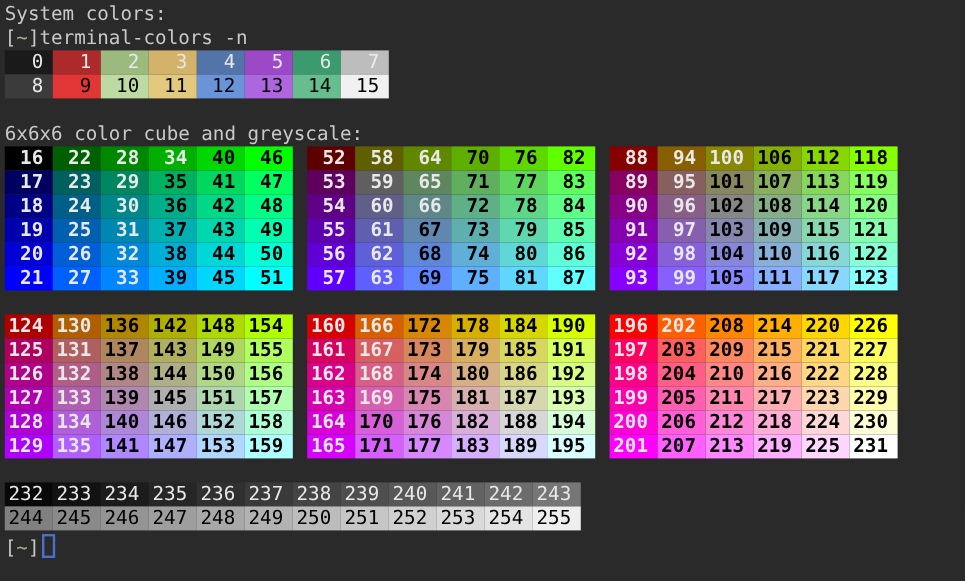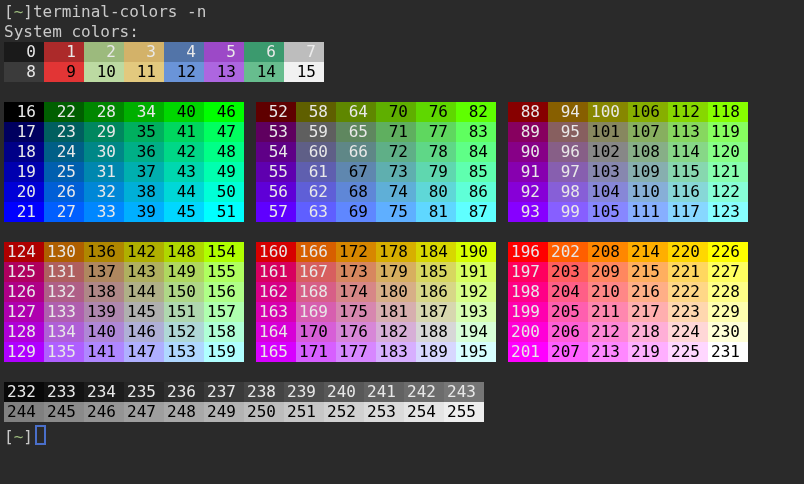--- a/index.html
+++ b/index.html
@@ -10,43 +10,44 @@
     font-size:16px;line-height:20px;color:#c9c9c9;
   }
   .term{padding:2px 0 0 4px;width:800px;}
   .line{height:20px;white-space:pre;}
   .row{height:20px;font-size:0;}
   .cell{
     display:inline-block;width:40px;height:20px;box-sizing:border-box;
     text-align:right;padding-right:8px;font-size:16px;line-height:20px;
     vertical-align:top;
   }
-  .block{display:inline-block;width:240px;vertical-align:top;margin-right:12px;}
+  .block{display:inline-block;width:240px;vertical-align:top;margin-right:12px;font-weight:bold;}
   .block:last-child{margin-right:0;}
   .block-row{height:120px;font-size:0;white-space:nowrap;}
   .prompt-line{display:flex;justify-content:space-between;height:20px;padding-right:4px;}
   .cursor{
     display:inline-block;width:11px;height:20px;box-sizing:border-box;
     border:2px solid #4a6fca;margin-left:2px;transform:translateY(3px);
   }
 </style>
 </head>
 <body style="background: rgb(42, 42, 42); color: rgb(201, 201, 201);">
 
 <div class="term">
 
+  <div class="line">System colors:</div>
+
   <div class="line"><span>[</span><span class="p-tilde" style="color: rgb(156, 186, 125);">~</span><span>]</span><span>terminal-colors -n</span></div>
-
-  <div class="line">System colors:</div>
 
   <div class="row"><span class="cell" style="background: rgb(26, 26, 26); color: rgb(232, 232, 232);">0</span><span class="cell" style="background: rgb(172, 42, 42); color: rgb(232, 232, 232);">1</span><span class="cell" style="background: rgb(156, 186, 125); color: rgb(232, 232, 232);">2</span><span class="cell" style="background: rgb(211, 178, 105); color: rgb(232, 232, 232);">3</span><span class="cell" style="background: rgb(82, 116, 168); color: rgb(232, 232, 232);">4</span><span class="cell" style="background: rgb(156, 73, 199); color: rgb(232, 232, 232);">5</span><span class="cell" style="background: rgb(59, 154, 110); color: rgb(232, 232, 232);">6</span><span class="cell" style="background: rgb(189, 189, 189); color: rgb(236, 236, 236);">7</span></div>
   <div class="row"><span class="cell" style="background: rgb(59, 59, 59); color: rgb(232, 232, 232);">8</span><span class="cell" style="background: rgb(226, 53, 53); color: rgb(0, 0, 0);">9</span><span class="cell" style="background: rgb(188, 218, 162); color: rgb(0, 0, 0);">10</span><span class="cell" style="background: rgb(227, 201, 126); color: rgb(0, 0, 0);">11</span><span class="cell" style="background: rgb(106, 148, 216); color: rgb(0, 0, 0);">12</span><span class="cell" style="background: rgb(173, 102, 224); color: rgb(0, 0, 0);">13</span><span class="cell" style="background: rgb(103, 189, 142); color: rgb(0, 0, 0);">14</span><span class="cell" style="background: rgb(241, 241, 241); color: rgb(0, 0, 0);">15</span></div>
 
   <div class="line"></div>
 
+  <div class="line">6x6x6 color cube and greyscale:</div>
 
   <div class="block-row"><div class="block"><div class="row"><span class="cell" style="background: rgb(0, 0, 0); color: rgb(232, 232, 232);">16</span><span class="cell" style="background: rgb(0, 95, 0); color: rgb(232, 232, 232);">22</span><span class="cell" style="background: rgb(0, 135, 0); color: rgb(232, 232, 232);">28</span><span class="cell" style="background: rgb(0, 175, 0); color: rgb(232, 232, 232);">34</span><span class="cell" style="background: rgb(0, 215, 0); color: rgb(0, 0, 0);">40</span><span class="cell" style="background: rgb(0, 255, 0); color: rgb(0, 0, 0);">46</span></div><div class="row"><span class="cell" style="background: rgb(0, 0, 95); color: rgb(232, 232, 232);">17</span><span class="cell" style="background: rgb(0, 95, 95); color: rgb(232, 232, 232);">23</span><span class="cell" style="background: rgb(0, 135, 95); color: rgb(232, 232, 232);">29</span><span class="cell" style="background: rgb(0, 175, 95); color: rgb(0, 0, 0);">35</span><span class="cell" style="background: rgb(0, 215, 95); color: rgb(0, 0, 0);">41</span><span class="cell" style="background: rgb(0, 255, 95); color: rgb(0, 0, 0);">47</span></div><div class="row"><span class="cell" style="background: rgb(0, 0, 135); color: rgb(232, 232, 232);">18</span><span class="cell" style="background: rgb(0, 95, 135); color: rgb(232, 232, 232);">24</span><span class="cell" style="background: rgb(0, 135, 135); color: rgb(232, 232, 232);">30</span><span class="cell" style="background: rgb(0, 175, 135); color: rgb(0, 0, 0);">36</span><span class="cell" style="background: rgb(0, 215, 135); color: rgb(0, 0, 0);">42</span><span class="cell" style="background: rgb(0, 255, 135); color: rgb(0, 0, 0);">48</span></div><div class="row"><span class="cell" style="background: rgb(0, 0, 175); color: rgb(232, 232, 232);">19</span><span class="cell" style="background: rgb(0, 95, 175); color: rgb(232, 232, 232);">25</span><span class="cell" style="background: rgb(0, 135, 175); color: rgb(232, 232, 232);">31</span><span class="cell" style="background: rgb(0, 175, 175); color: rgb(0, 0, 0);">37</span><span class="cell" style="background: rgb(0, 215, 175); color: rgb(0, 0, 0);">43</span><span class="cell" style="background: rgb(0, 255, 175); color: rgb(0, 0, 0);">49</span></div><div class="row"><span class="cell" style="background: rgb(0, 0, 215); color: rgb(232, 232, 232);">20</span><span class="cell" style="background: rgb(0, 95, 215); color: rgb(232, 232, 232);">26</span><span class="cell" style="background: rgb(0, 135, 215); color: rgb(232, 232, 232);">32</span><span class="cell" style="background: rgb(0, 175, 215); color: rgb(0, 0, 0);">38</span><span class="cell" style="background: rgb(0, 215, 215); color: rgb(0, 0, 0);">44</span><span class="cell" style="background: rgb(0, 255, 215); color: rgb(0, 0, 0);">50</span></div><div class="row"><span class="cell" style="background: rgb(0, 0, 255); color: rgb(232, 232, 232);">21</span><span class="cell" style="background: rgb(0, 95, 255); color: rgb(232, 232, 232);">27</span><span class="cell" style="background: rgb(0, 135, 255); color: rgb(232, 232, 232);">33</span><span class="cell" style="background: rgb(0, 175, 255); color: rgb(0, 0, 0);">39</span><span class="cell" style="background: rgb(0, 215, 255); color: rgb(0, 0, 0);">45</span><span class="cell" style="background: rgb(0, 255, 255); color: rgb(0, 0, 0);">51</span></div></div><div class="block"><div class="row"><span class="cell" style="background: rgb(95, 0, 0); color: rgb(232, 232, 232);">52</span><span class="cell" style="background: rgb(95, 95, 0); color: rgb(232, 232, 232);">58</span><span class="cell" style="background: rgb(95, 135, 0); color: rgb(232, 232, 232);">64</span><span class="cell" style="background: rgb(95, 175, 0); color: rgb(0, 0, 0);">70</span><span class="cell" style="background: rgb(95, 215, 0); color: rgb(0, 0, 0);">76</span><span class="cell" style="background: rgb(95, 255, 0); color: rgb(0, 0, 0);">82</span></div><div class="row"><span class="cell" style="background: rgb(95, 0, 95); color: rgb(232, 232, 232);">53</span><span class="cell" style="background: rgb(95, 95, 95); color: rgb(232, 232, 232);">59</span><span class="cell" style="background: rgb(95, 135, 95); color: rgb(232, 232, 232);">65</span><span class="cell" style="background: rgb(95, 175, 95); color: rgb(0, 0, 0);">71</span><span class="cell" style="background: rgb(95, 215, 95); color: rgb(0, 0, 0);">77</span><span class="cell" style="background: rgb(95, 255, 95); color: rgb(0, 0, 0);">83</span></div><div class="row"><span class="cell" style="background: rgb(95, 0, 135); color: rgb(232, 232, 232);">54</span><span class="cell" style="background: rgb(95, 95, 135); color: rgb(232, 232, 232);">60</span><span class="cell" style="background: rgb(95, 135, 135); color: rgb(232, 232, 232);">66</span><span class="cell" style="background: rgb(95, 175, 135); color: rgb(0, 0, 0);">72</span><span class="cell" style="background: rgb(95, 215, 135); color: rgb(0, 0, 0);">78</span><span class="cell" style="background: rgb(95, 255, 135); color: rgb(0, 0, 0);">84</span></div><div class="row"><span class="cell" style="background: rgb(95, 0, 175); color: rgb(232, 232, 232);">55</span><span class="cell" style="background: rgb(95, 95, 175); color: rgb(232, 232, 232);">61</span><span class="cell" style="background: rgb(95, 135, 175); color: rgb(0, 0, 0);">67</span><span class="cell" style="background: rgb(95, 175, 175); color: rgb(0, 0, 0);">73</span><span class="cell" style="background: rgb(95, 215, 175); color: rgb(0, 0, 0);">79</span><span class="cell" style="background: rgb(95, 255, 175); color: rgb(0, 0, 0);">85</span></div><div class="row"><span class="cell" style="background: rgb(95, 0, 215); color: rgb(232, 232, 232);">56</span><span class="cell" style="background: rgb(95, 95, 215); color: rgb(232, 232, 232);">62</span><span class="cell" style="background: rgb(95, 135, 215); color: rgb(0, 0, 0);">68</span><span class="cell" style="background: rgb(95, 175, 215); color: rgb(0, 0, 0);">74</span><span class="cell" style="background: rgb(95, 215, 215); color: rgb(0, 0, 0);">80</span><span class="cell" style="background: rgb(95, 255, 215); color: rgb(0, 0, 0);">86</span></div><div class="row"><span class="cell" style="background: rgb(95, 0, 255); color: rgb(232, 232, 232);">57</span><span class="cell" style="background: rgb(95, 95, 255); color: rgb(232, 232, 232);">63</span><span class="cell" style="background: rgb(95, 135, 255); color: rgb(0, 0, 0);">69</span><span class="cell" style="background: rgb(95, 175, 255); color: rgb(0, 0, 0);">75</span><span class="cell" style="background: rgb(95, 215, 255); color: rgb(0, 0, 0);">81</span><span class="cell" style="background: rgb(95, 255, 255); color: rgb(0, 0, 0);">87</span></div></div><div class="block"><div class="row"><span class="cell" style="background: rgb(135, 0, 0); color: rgb(232, 232, 232);">88</span><span class="cell" style="background: rgb(135, 95, 0); color: rgb(232, 232, 232);">94</span><span class="cell" style="background: rgb(135, 135, 0); color: rgb(232, 232, 232);">100</span><span class="cell" style="background: rgb(135, 175, 0); color: rgb(0, 0, 0);">106</span><span class="cell" style="background: rgb(135, 215, 0); color: rgb(0, 0, 0);">112</span><span class="cell" style="background: rgb(135, 255, 0); color: rgb(0, 0, 0);">118</span></div><div class="row"><span class="cell" style="background: rgb(135, 0, 95); color: rgb(232, 232, 232);">89</span><span class="cell" style="background: rgb(135, 95, 95); color: rgb(232, 232, 232);">95</span><span class="cell" style="background: rgb(135, 135, 95); color: rgb(0, 0, 0);">101</span><span class="cell" style="background: rgb(135, 175, 95); color: rgb(0, 0, 0);">107</span><span class="cell" style="background: rgb(135, 215, 95); color: rgb(0, 0, 0);">113</span><span class="cell" style="background: rgb(135, 255, 95); color: rgb(0, 0, 0);">119</span></div><div class="row"><span class="cell" style="background: rgb(135, 0, 135); color: rgb(232, 232, 232);">90</span><span class="cell" style="background: rgb(135, 95, 135); color: rgb(232, 232, 232);">96</span><span class="cell" style="background: rgb(135, 135, 135); color: rgb(0, 0, 0);">102</span><span class="cell" style="background: rgb(135, 175, 135); color: rgb(0, 0, 0);">108</span><span class="cell" style="background: rgb(135, 215, 135); color: rgb(0, 0, 0);">114</span><span class="cell" style="background: rgb(135, 255, 135); color: rgb(0, 0, 0);">120</span></div><div class="row"><span class="cell" style="background: rgb(135, 0, 175); color: rgb(232, 232, 232);">91</span><span class="cell" style="background: rgb(135, 95, 175); color: rgb(232, 232, 232);">97</span><span class="cell" style="background: rgb(135, 135, 175); color: rgb(0, 0, 0);">103</span><span class="cell" style="background: rgb(135, 175, 175); color: rgb(0, 0, 0);">109</span><span class="cell" style="background: rgb(135, 215, 175); color: rgb(0, 0, 0);">115</span><span class="cell" style="background: rgb(135, 255, 175); color: rgb(0, 0, 0);">121</span></div><div class="row"><span class="cell" style="background: rgb(135, 0, 215); color: rgb(232, 232, 232);">92</span><span class="cell" style="background: rgb(135, 95, 215); color: rgb(232, 232, 232);">98</span><span class="cell" style="background: rgb(135, 135, 215); color: rgb(0, 0, 0);">104</span><span class="cell" style="background: rgb(135, 175, 215); color: rgb(0, 0, 0);">110</span><span class="cell" style="background: rgb(135, 215, 215); color: rgb(0, 0, 0);">116</span><span class="cell" style="background: rgb(135, 255, 215); color: rgb(0, 0, 0);">122</span></div><div class="row"><span class="cell" style="background: rgb(135, 0, 255); color: rgb(232, 232, 232);">93</span><span class="cell" style="background: rgb(135, 95, 255); color: rgb(232, 232, 232);">99</span><span class="cell" style="background: rgb(135, 135, 255); color: rgb(0, 0, 0);">105</span><span class="cell" style="background: rgb(135, 175, 255); color: rgb(0, 0, 0);">111</span><span class="cell" style="background: rgb(135, 215, 255); color: rgb(0, 0, 0);">117</span><span class="cell" style="background: rgb(135, 255, 255); color: rgb(0, 0, 0);">123</span></div></div></div>
 
   <div class="line"></div>
 
   <div class="block-row"><div class="block"><div class="row"><span class="cell" style="background: rgb(175, 0, 0); color: rgb(232, 232, 232);">124</span><span class="cell" style="background: rgb(175, 95, 0); color: rgb(232, 232, 232);">130</span><span class="cell" style="background: rgb(175, 135, 0); color: rgb(0, 0, 0);">136</span><span class="cell" style="background: rgb(175, 175, 0); color: rgb(0, 0, 0);">142</span><span class="cell" style="background: rgb(175, 215, 0); color: rgb(0, 0, 0);">148</span><span class="cell" style="background: rgb(175, 255, 0); color: rgb(0, 0, 0);">154</span></div><div class="row"><span class="cell" style="background: rgb(175, 0, 95); color: rgb(232, 232, 232);">125</span><span class="cell" style="background: rgb(175, 95, 95); color: rgb(232, 232, 232);">131</span><span class="cell" style="background: rgb(175, 135, 95); color: rgb(0, 0, 0);">137</span><span class="cell" style="background: rgb(175, 175, 95); color: rgb(0, 0, 0);">143</span><span class="cell" style="background: rgb(175, 215, 95); color: rgb(0, 0, 0);">149</span><span class="cell" style="background: rgb(175, 255, 95); color: rgb(0, 0, 0);">155</span></div><div class="row"><span class="cell" style="background: rgb(175, 0, 135); color: rgb(232, 232, 232);">126</span><span class="cell" style="background: rgb(175, 95, 135); color: rgb(232, 232, 232);">132</span><span class="cell" style="background: rgb(175, 135, 135); color: rgb(0, 0, 0);">138</span><span class="cell" style="background: rgb(175, 175, 135); color: rgb(0, 0, 0);">144</span><span class="cell" style="background: rgb(175, 215, 135); color: rgb(0, 0, 0);">150</span><span class="cell" style="background: rgb(175, 255, 135); color: rgb(0, 0, 0);">156</span></div><div class="row"><span class="cell" style="background: rgb(175, 0, 175); color: rgb(232, 232, 232);">127</span><span class="cell" style="background: rgb(175, 95, 175); color: rgb(232, 232, 232);">133</span><span class="cell" style="background: rgb(175, 135, 175); color: rgb(0, 0, 0);">139</span><span class="cell" style="background: rgb(175, 175, 175); color: rgb(0, 0, 0);">145</span><span class="cell" style="background: rgb(175, 215, 175); color: rgb(0, 0, 0);">151</span><span class="cell" style="background: rgb(175, 255, 175); color: rgb(0, 0, 0);">157</span></div><div class="row"><span class="cell" style="background: rgb(175, 0, 215); color: rgb(232, 232, 232);">128</span><span class="cell" style="background: rgb(175, 95, 215); color: rgb(232, 232, 232);">134</span><span class="cell" style="background: rgb(175, 135, 215); color: rgb(0, 0, 0);">140</span><span class="cell" style="background: rgb(175, 175, 215); color: rgb(0, 0, 0);">146</span><span class="cell" style="background: rgb(175, 215, 215); color: rgb(0, 0, 0);">152</span><span class="cell" style="background: rgb(175, 255, 215); color: rgb(0, 0, 0);">158</span></div><div class="row"><span class="cell" style="background: rgb(175, 0, 255); color: rgb(232, 232, 232);">129</span><span class="cell" style="background: rgb(175, 95, 255); color: rgb(232, 232, 232);">135</span><span class="cell" style="background: rgb(175, 135, 255); color: rgb(0, 0, 0);">141</span><span class="cell" style="background: rgb(175, 175, 255); color: rgb(0, 0, 0);">147</span><span class="cell" style="background: rgb(175, 215, 255); color: rgb(0, 0, 0);">153</span><span class="cell" style="background: rgb(175, 255, 255); color: rgb(0, 0, 0);">159</span></div></div><div class="block"><div class="row"><span class="cell" style="background: rgb(215, 0, 0); color: rgb(232, 232, 232);">160</span><span class="cell" style="background: rgb(215, 95, 0); color: rgb(232, 232, 232);">166</span><span class="cell" style="background: rgb(215, 135, 0); color: rgb(0, 0, 0);">172</span><span class="cell" style="background: rgb(215, 175, 0); color: rgb(0, 0, 0);">178</span><span class="cell" style="background: rgb(215, 215, 0); color: rgb(0, 0, 0);">184</span><span class="cell" style="background: rgb(215, 255, 0); color: rgb(0, 0, 0);">190</span></div><div class="row"><span class="cell" style="background: rgb(215, 0, 95); color: rgb(232, 232, 232);">161</span><span class="cell" style="background: rgb(215, 95, 95); color: rgb(232, 232, 232);">167</span><span class="cell" style="background: rgb(215, 135, 95); color: rgb(0, 0, 0);">173</span><span class="cell" style="background: rgb(215, 175, 95); color: rgb(0, 0, 0);">179</span><span class="cell" style="background: rgb(215, 215, 95); color: rgb(0, 0, 0);">185</span><span class="cell" style="background: rgb(215, 255, 95); color: rgb(0, 0, 0);">191</span></div><div class="row"><span class="cell" style="background: rgb(215, 0, 135); color: rgb(232, 232, 232);">162</span><span class="cell" style="background: rgb(215, 95, 135); color: rgb(232, 232, 232);">168</span><span class="cell" style="background: rgb(215, 135, 135); color: rgb(0, 0, 0);">174</span><span class="cell" style="background: rgb(215, 175, 135); color: rgb(0, 0, 0);">180</span><span class="cell" style="background: rgb(215, 215, 135); color: rgb(0, 0, 0);">186</span><span class="cell" style="background: rgb(215, 255, 135); color: rgb(0, 0, 0);">192</span></div><div class="row"><span class="cell" style="background: rgb(215, 0, 175); color: rgb(232, 232, 232);">163</span><span class="cell" style="background: rgb(215, 95, 175); color: rgb(232, 232, 232);">169</span><span class="cell" style="background: rgb(215, 135, 175); color: rgb(0, 0, 0);">175</span><span class="cell" style="background: rgb(215, 175, 175); color: rgb(0, 0, 0);">181</span><span class="cell" style="background: rgb(215, 215, 175); color: rgb(0, 0, 0);">187</span><span class="cell" style="background: rgb(215, 255, 175); color: rgb(0, 0, 0);">193</span></div><div class="row"><span class="cell" style="background: rgb(215, 0, 215); color: rgb(232, 232, 232);">164</span><span class="cell" style="background: rgb(215, 95, 215); color: rgb(0, 0, 0);">170</span><span class="cell" style="background: rgb(215, 135, 215); color: rgb(0, 0, 0);">176</span><span class="cell" style="background: rgb(215, 175, 215); color: rgb(0, 0, 0);">182</span><span class="cell" style="background: rgb(215, 215, 215); color: rgb(0, 0, 0);">188</span><span class="cell" style="background: rgb(215, 255, 215); color: rgb(0, 0, 0);">194</span></div><div class="row"><span class="cell" style="background: rgb(215, 0, 255); color: rgb(232, 232, 232);">165</span><span class="cell" style="background: rgb(215, 95, 255); color: rgb(0, 0, 0);">171</span><span class="cell" style="background: rgb(215, 135, 255); color: rgb(0, 0, 0);">177</span><span class="cell" style="background: rgb(215, 175, 255); color: rgb(0, 0, 0);">183</span><span class="cell" style="background: rgb(215, 215, 255); color: rgb(0, 0, 0);">189</span><span class="cell" style="background: rgb(215, 255, 255); color: rgb(0, 0, 0);">195</span></div></div><div class="block"><div class="row"><span class="cell" style="background: rgb(255, 0, 0); color: rgb(232, 232, 232);">196</span><span class="cell" style="background: rgb(255, 95, 0); color: rgb(232, 232, 232);">202</span><span class="cell" style="background: rgb(255, 135, 0); color: rgb(0, 0, 0);">208</span><span class="cell" style="background: rgb(255, 175, 0); color: rgb(0, 0, 0);">214</span><span class="cell" style="background: rgb(255, 215, 0); color: rgb(0, 0, 0);">220</span><span class="cell" style="background: rgb(255, 255, 0); color: rgb(0, 0, 0);">226</span></div><div class="row"><span class="cell" style="background: rgb(255, 0, 95); color: rgb(232, 232, 232);">197</span><span class="cell" style="background: rgb(255, 95, 95); color: rgb(0, 0, 0);">203</span><span class="cell" style="background: rgb(255, 135, 95); color: rgb(0, 0, 0);">209</span><span class="cell" style="background: rgb(255, 175, 95); color: rgb(0, 0, 0);">215</span><span class="cell" style="background: rgb(255, 215, 95); color: rgb(0, 0, 0);">221</span><span class="cell" style="background: rgb(255, 255, 95); color: rgb(0, 0, 0);">227</span></div><div class="row"><span class="cell" style="background: rgb(255, 0, 135); color: rgb(232, 232, 232);">198</span><span class="cell" style="background: rgb(255, 95, 135); color: rgb(0, 0, 0);">204</span><span class="cell" style="background: rgb(255, 135, 135); color: rgb(0, 0, 0);">210</span><span class="cell" style="background: rgb(255, 175, 135); color: rgb(0, 0, 0);">216</span><span class="cell" style="background: rgb(255, 215, 135); color: rgb(0, 0, 0);">222</span><span class="cell" style="background: rgb(255, 255, 135); color: rgb(0, 0, 0);">228</span></div><div class="row"><span class="cell" style="background: rgb(255, 0, 175); color: rgb(232, 232, 232);">199</span><span class="cell" style="background: rgb(255, 95, 175); color: rgb(0, 0, 0);">205</span><span class="cell" style="background: rgb(255, 135, 175); color: rgb(0, 0, 0);">211</span><span class="cell" style="background: rgb(255, 175, 175); color: rgb(0, 0, 0);">217</span><span class="cell" style="background: rgb(255, 215, 175); color: rgb(0, 0, 0);">223</span><span class="cell" style="background: rgb(255, 255, 175); color: rgb(0, 0, 0);">229</span></div><div class="row"><span class="cell" style="background: rgb(255, 0, 215); color: rgb(232, 232, 232);">200</span><span class="cell" style="background: rgb(255, 95, 215); color: rgb(0, 0, 0);">206</span><span class="cell" style="background: rgb(255, 135, 215); color: rgb(0, 0, 0);">212</span><span class="cell" style="background: rgb(255, 175, 215); color: rgb(0, 0, 0);">218</span><span class="cell" style="background: rgb(255, 215, 215); color: rgb(0, 0, 0);">224</span><span class="cell" style="background: rgb(255, 255, 215); color: rgb(0, 0, 0);">230</span></div><div class="row"><span class="cell" style="background: rgb(255, 0, 255); color: rgb(232, 232, 232);">201</span><span class="cell" style="background: rgb(255, 95, 255); color: rgb(0, 0, 0);">207</span><span class="cell" style="background: rgb(255, 135, 255); color: rgb(0, 0, 0);">213</span><span class="cell" style="background: rgb(255, 175, 255); color: rgb(0, 0, 0);">219</span><span class="cell" style="background: rgb(255, 215, 255); color: rgb(0, 0, 0);">225</span><span class="cell" style="background: rgb(255, 255, 255); color: rgb(0, 0, 0);">231</span></div></div></div>
 
   <div class="line"></div>
 
   <div class="row"><span class="cell" style="background: rgb(8, 8, 8); color: rgb(232, 232, 232);">232</span><span class="cell" style="background: rgb(18, 18, 18); color: rgb(232, 232, 232);">233</span><span class="cell" style="background: rgb(28, 28, 28); color: rgb(232, 232, 232);">234</span><span class="cell" style="background: rgb(38, 38, 38); color: rgb(232, 232, 232);">235</span><span class="cell" style="background: rgb(48, 48, 48); color: rgb(232, 232, 232);">236</span><span class="cell" style="background: rgb(58, 58, 58); color: rgb(232, 232, 232);">237</span><span class="cell" style="background: rgb(68, 68, 68); color: rgb(232, 232, 232);">238</span><span class="cell" style="background: rgb(78, 78, 78); color: rgb(232, 232, 232);">239</span><span class="cell" style="background: rgb(88, 88, 88); color: rgb(232, 232, 232);">240</span><span class="cell" style="background: rgb(98, 98, 98); color: rgb(232, 232, 232);">241</span><span class="cell" style="background: rgb(108, 108, 108); color: rgb(232, 232, 232);">242</span><span class="cell" style="background: rgb(118, 118, 118); color: rgb(232, 232, 232);">243</span></div>

